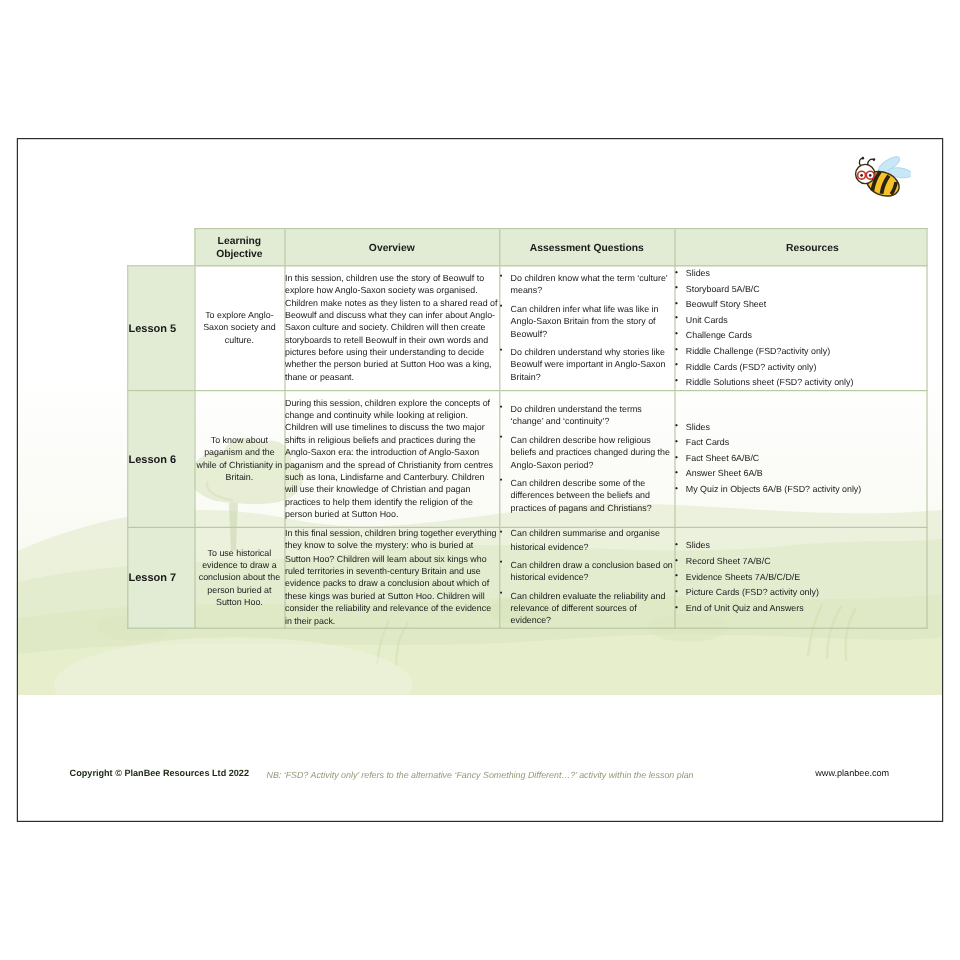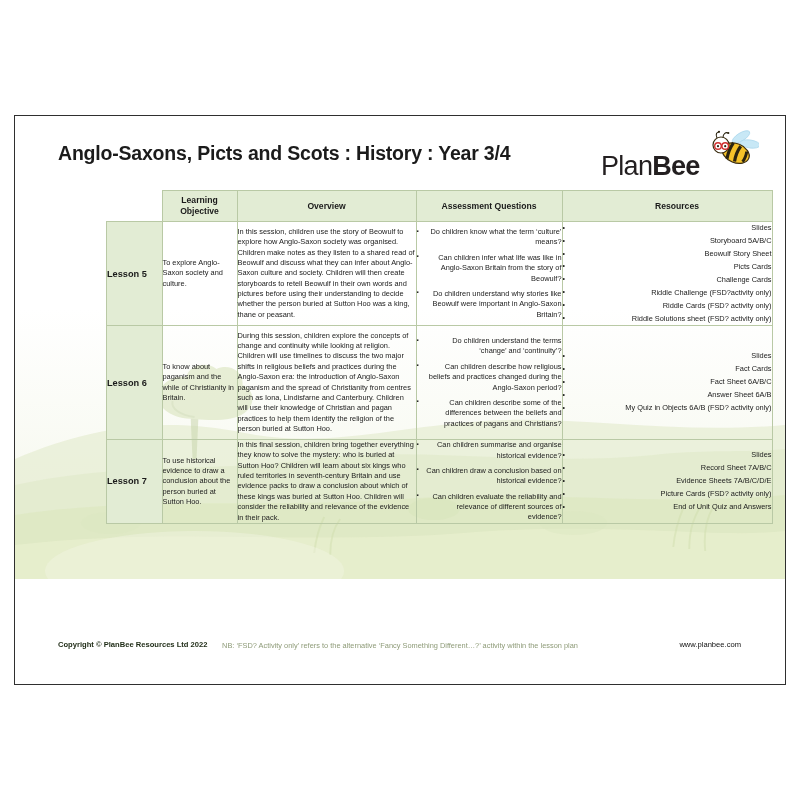--- a/index.html
+++ b/index.html
@@ -117,20 +117,21 @@
   td.lesson-cell {
     background: #e2ecd4;
     font-size: 9.2px;
     font-weight: 700;
     color: #1a1a1a;
     width: 55px;
   }
 
   td.lo-cell {
     background: transparent;
+    text-align: center;
     font-size: 7.4px;
     line-height: 1.38;
     color: #1a1a1a;
     padding: 5px 7px;
     width: 74px;
   }
 
   td.ov-cell {
     background: transparent;
     font-size: 7.4px;
@@ -149,21 +150,20 @@
     padding: 6px 4px 6px 6px;
     vertical-align: middle;
   }
   td.aq-cell { width: 145px; }
   td.res-cell { width: 189px; }
 
   ul.bullets {
     margin: 0;
     padding: 0;
     list-style: none;
-    text-align: right;
   }
   ul.bullets li {
     position: relative;
     padding-left: 9px;
     margin-bottom: 5px;
   }
   ul.bullets li:last-child { margin-bottom: 0; }
   ul.bullets li::before {
     content: "\25AA";
     position: absolute;
@@ -197,20 +197,21 @@
     font-weight: 700;
     color: #1d2a14;
     white-space: nowrap;
   }
   .nb-note {
     position: absolute;
     left: 50%;
     transform: translateX(-50%);
     top: 0.5px;
     font-size: 7.4px;
+    font-style: italic;
     color: #8e9b78;
     white-space: nowrap;
   }
   .weburl {
     position: absolute;
     right: 44px;
     top: 0;
     font-size: 7.6px;
     font-weight: 400;
     color: #111111;
@@ -258,24 +259,22 @@
         <path d="M676,240 C676,218 682,206 688,196"></path>
         <path d="M692,242 C690,220 694,208 700,198"></path>
         <path d="M300,244 C302,226 306,216 310,208"></path>
         <path d="M316,246 C316,228 320,218 326,210"></path>
       </g>
 
       <ellipse cx="180" cy="262" rx="150" ry="40" fill="#f1f5e2" opacity="0.45"></ellipse>
     </svg>
 
     <div class="page-head">
-      <div class="doc-title">Anglo-Saxons, Picts and Scots : History : Year 3/4</div>
 
       <div class="logo-wrap">
-        <div class="logo-text"><span>Plan</span><b>Bee</b></div>
 
         <svg class="bee-svg" width="54" height="40" viewBox="0 0 54 40">
 
           <g fill="#bfe4f5" opacity="0.85" stroke="#9fd2ea" stroke-width="0.8">
             <ellipse cx="36" cy="7" rx="10" ry="4" transform="rotate(-32 36 7)"></ellipse>
             <ellipse cx="45" cy="14" rx="10" ry="4" transform="rotate(8 45 14)"></ellipse>
           </g>
 
           <g transform="rotate(22 28 22)">
             <ellipse cx="31" cy="22" rx="14" ry="9.5" fill="#f5c229" stroke="#3a2d10" stroke-width="1.2"></ellipse>
@@ -321,21 +320,21 @@
               <li>Do children know what the term ‘culture’ means?</li>
               <li>Can children infer what life was like in Anglo-Saxon Britain from the story of Beowulf?</li>
               <li>Do children understand why stories like Beowulf were important in Anglo-Saxon Britain?</li>
             </ul>
           </td>
           <td class="res-cell">
             <ul class="bullets res-bullets">
               <li>Slides</li>
               <li>Storyboard 5A/B/C</li>
               <li>Beowulf Story Sheet</li>
-              <li>Picts Cards</li>
+              <li>Unit Cards</li>
               <li>Challenge Cards</li>
               <li>Riddle Challenge (FSD?activity only)</li>
               <li>Riddle Cards (FSD? activity only)</li>
               <li>Riddle Solutions sheet (FSD? activity only)</li>
             </ul>
           </td>
         </tr>
 
         <tr style="height:114px;">
           <td class="lesson-cell">Lesson 6</td>

